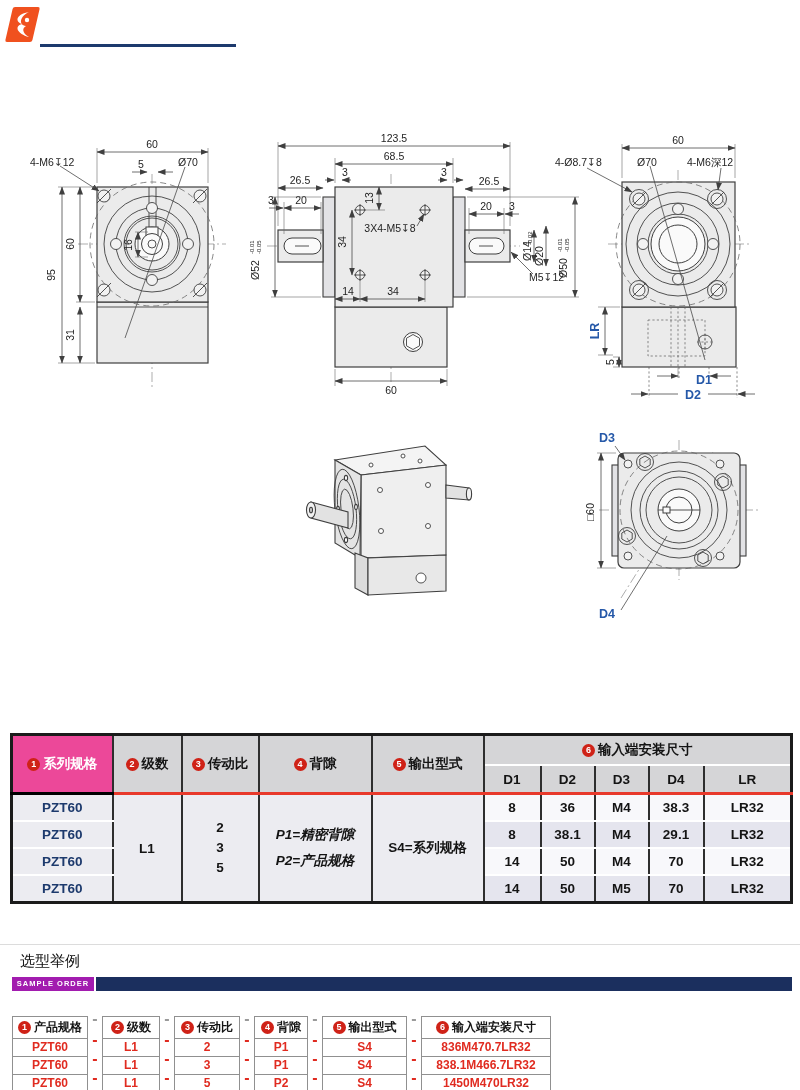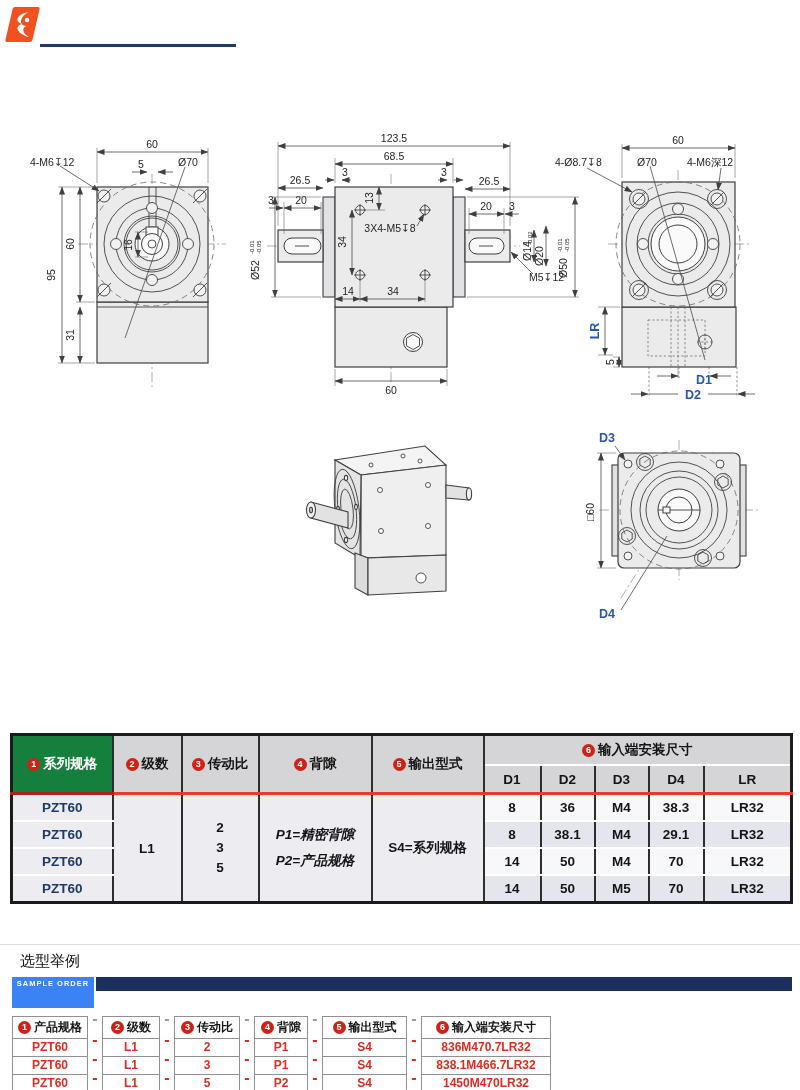--- a/index.html
+++ b/index.html
@@ -27,37 +27,37 @@
   .tol{font-size:6px;}
   .blue{fill:#2558a8;font-weight:bold;font-size:12.5px;}
   .hole{fill:#f2f2f2;stroke:#3f3f3f;stroke-width:0.9;}
   
   #spec{position:absolute;left:10px;top:733px;border-collapse:collapse;table-layout:fixed;
         border:3px solid #1b1b1b;font-size:13.5px;font-weight:bold;text-align:center;color:#141414;}
   #spec th,#spec td{padding:0;border-right:2px solid #2e2e2e;}
   #spec th{background:#d5d5d7;font-weight:bold;}
   #spec th.last,#spec td.last{border-right:none;}
   #spec .hmain{height:28px;border-bottom:3px solid #e8392b;}
-  #spec th.series{background:#15803d;color:#fff;border-bottom:3px solid #b91c1c;}
+  #spec th.series{background:#ec4899;color:#fff;border-bottom:3px solid #000000;}
   #spec .grp{height:28px;border-bottom:2px solid #fff;}
   #spec .sub{height:26px;border-bottom:3px solid #e8392b;}
   #spec td{height:25px;}
   #spec td.pz{background:#ececf1;color:#1d3a6d;border-bottom:2px solid #fff;}
   #spec td.mrg{background:#ececf1;}
   #spec tr.odd td.dimv{background:#f8f8fb;border-bottom:2px solid #fff;}
   #spec tr.even td.dimv{background:#e5e5ee;border-bottom:2px solid #fff;}
   #spec tr.lastrow td{border-bottom:none;}
   .cnum{display:inline-block;width:13px;height:13px;border-radius:50%;background:#cf2217;color:#fff;
         font-size:9px;line-height:13px;text-align:center;font-weight:bold;margin-right:3px;vertical-align:1px;}
   .mline{line-height:1.5;}
   .bline{line-height:1.9;font-style:italic;}
   
   #sep{position:absolute;left:0;top:944px;width:800px;height:1px;background:#dcdcdc;}
   #sec-title{position:absolute;left:20px;top:952px;font-size:15px;font-weight:normal;color:#111;}
-  #sec-badge{position:absolute;left:12px;top:977px;width:82px;height:31px;background:#3b82f6;color:#fff;
+  #sec-badge{position:absolute;left:12px;top:977px;width:82px;height:14px;background:#a21caf;color:#fff;
              font-size:7.5px;font-weight:bold;text-align:center;line-height:14px;letter-spacing:1px;}
   #sec-bar{position:absolute;left:96px;top:977px;width:696px;height:14px;background:#1b2f5e;}
   
   #sample{position:absolute;left:12px;top:1008px;display:flex;align-items:flex-start;}
   .scol{display:flex;flex-direction:column;}
   .scell{border:1px solid #909090;margin-top:-1px;text-align:center;font-size:12px;box-sizing:border-box;}
   .scell.h{height:23px;line-height:21px;font-weight:bold;color:#141414;margin-top:8px;white-space:nowrap;}
   .scell.d{height:19px;line-height:17px;color:#e02b20;font-weight:bold;}
   .dcol{display:flex;flex-direction:column;width:14px;text-align:center;font-weight:bold;}
   .dcol div{height:19px;line-height:17px;}

